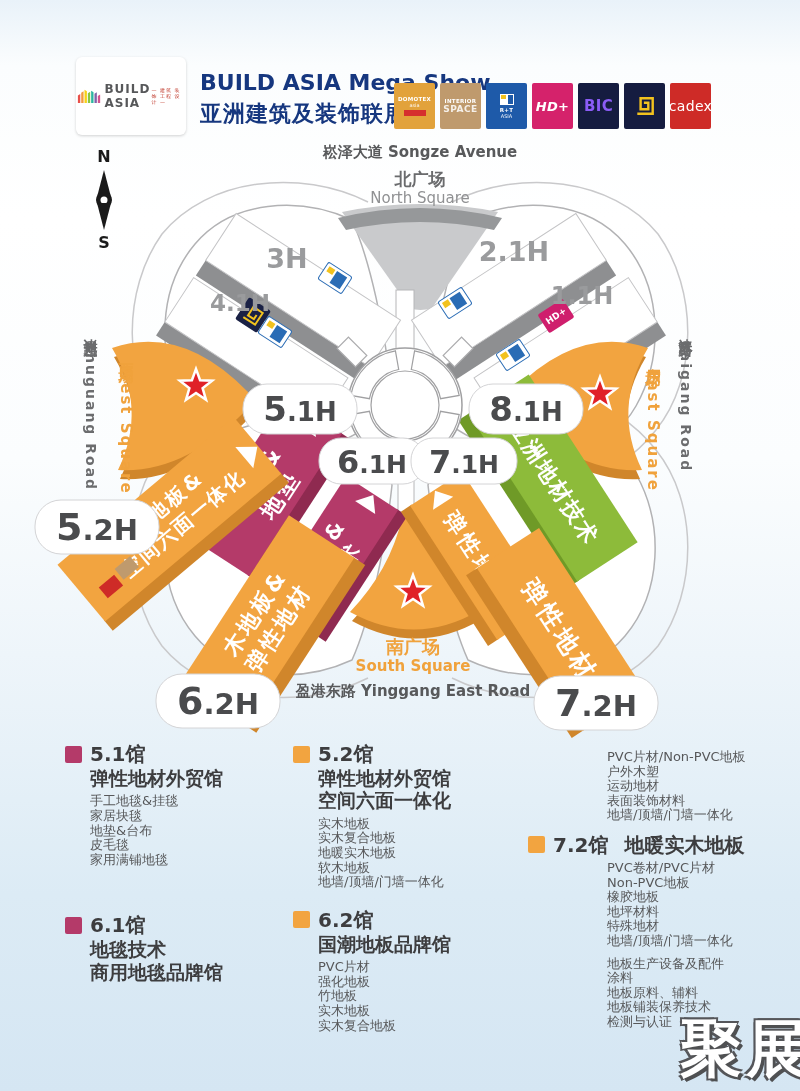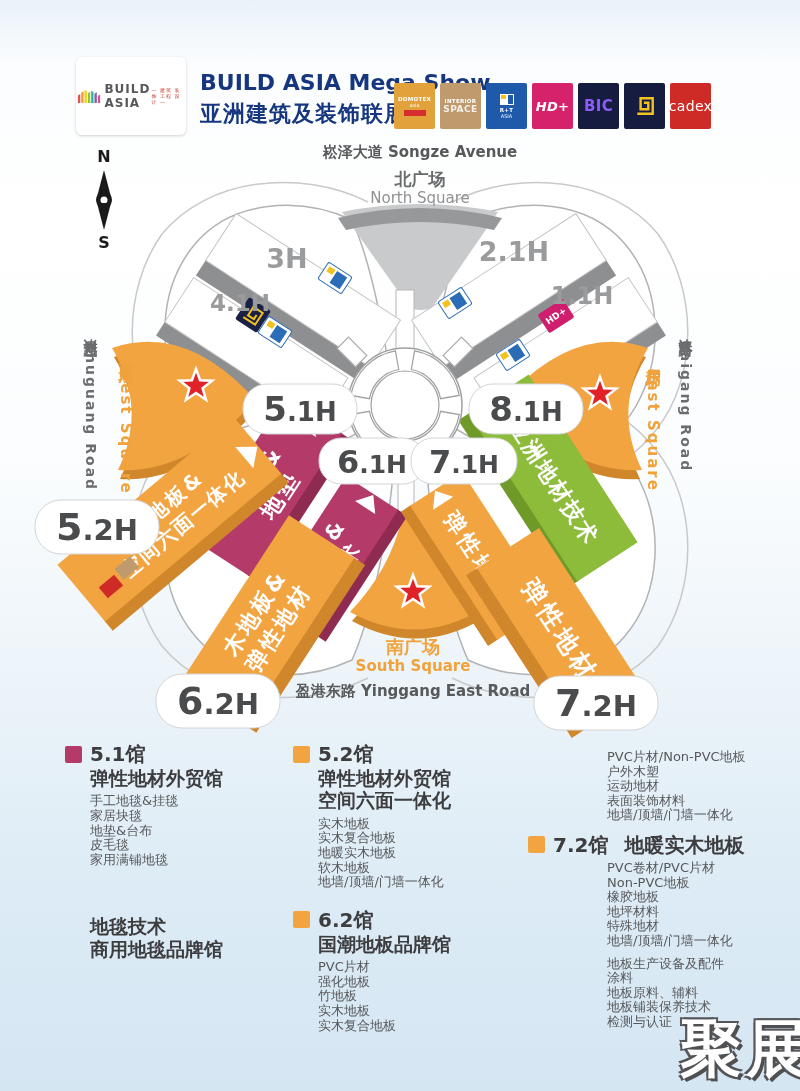--- a/index.html
+++ b/index.html
@@ -340,20 +340,24 @@
     </div>
     <div class="items">
       <div>手工地毯&amp;挂毯</div>
       <div>家居块毯</div>
       <div>地垫&amp;台布</div>
       <div>皮毛毯</div>
       <div>家用满铺地毯</div>
     </div>
   </div>
   <div class="sec">
+    <div class="sec-head">
+      <span class="swatch sw-m"></span>
+      <span class="hall-no">6.1馆</span>
+    </div>
     <div class="sec-title">
       <div>地毯技术</div>
       <div>商用地毯品牌馆</div>
     </div>
   </div>
 </div>
 
 <div class="legend-col col2">
   <div class="sec sec1">
     <div class="sec-head">

